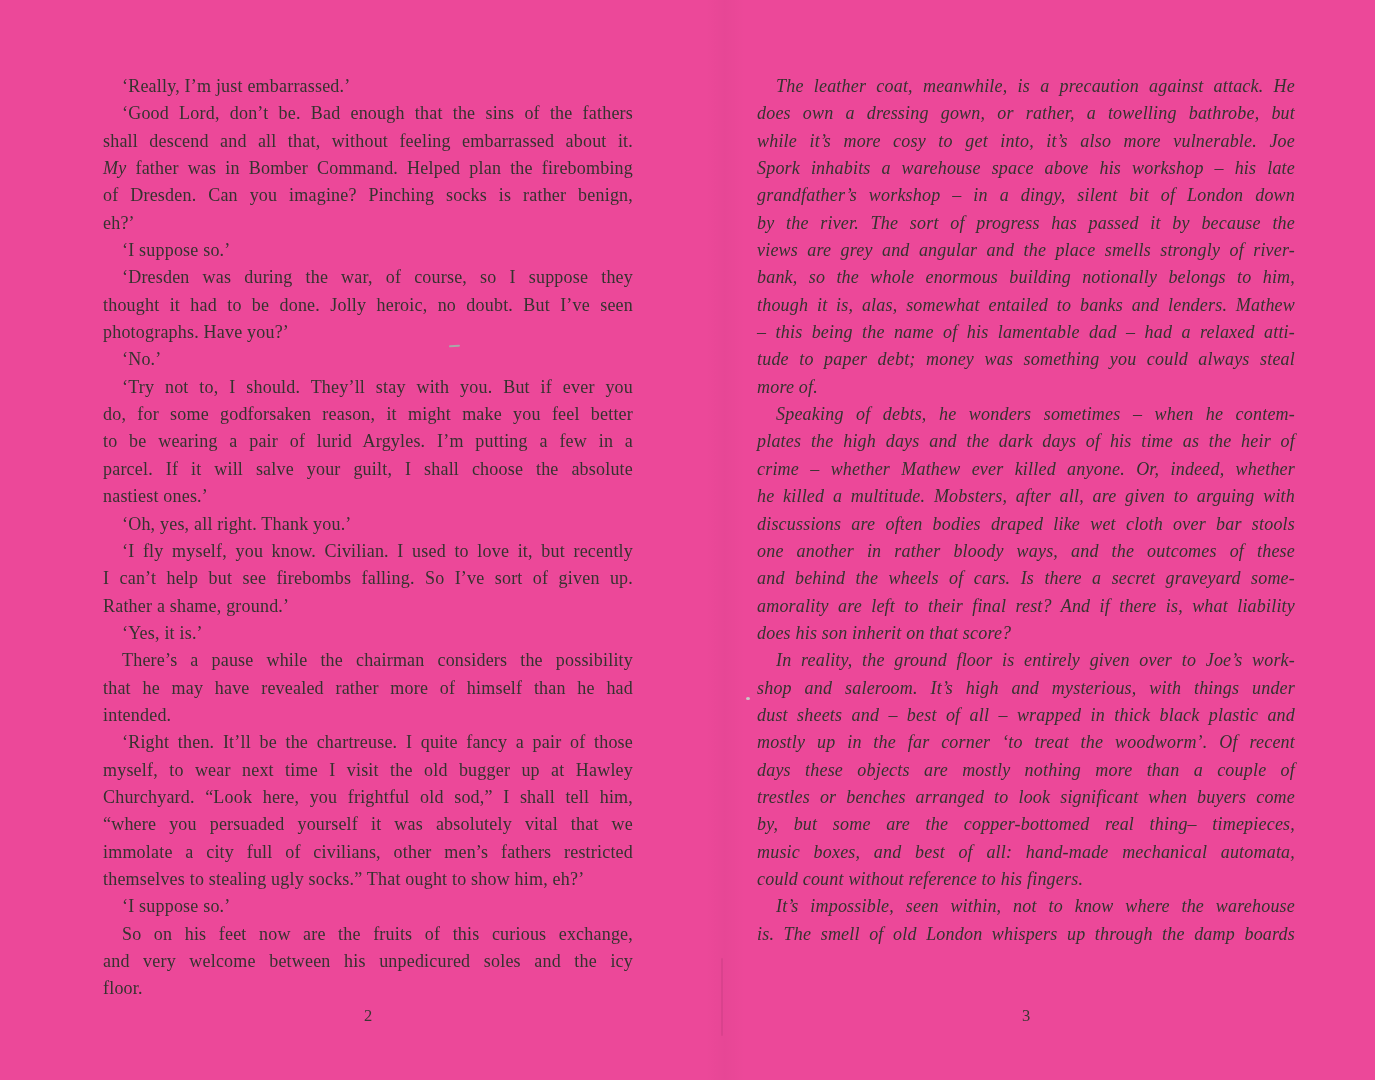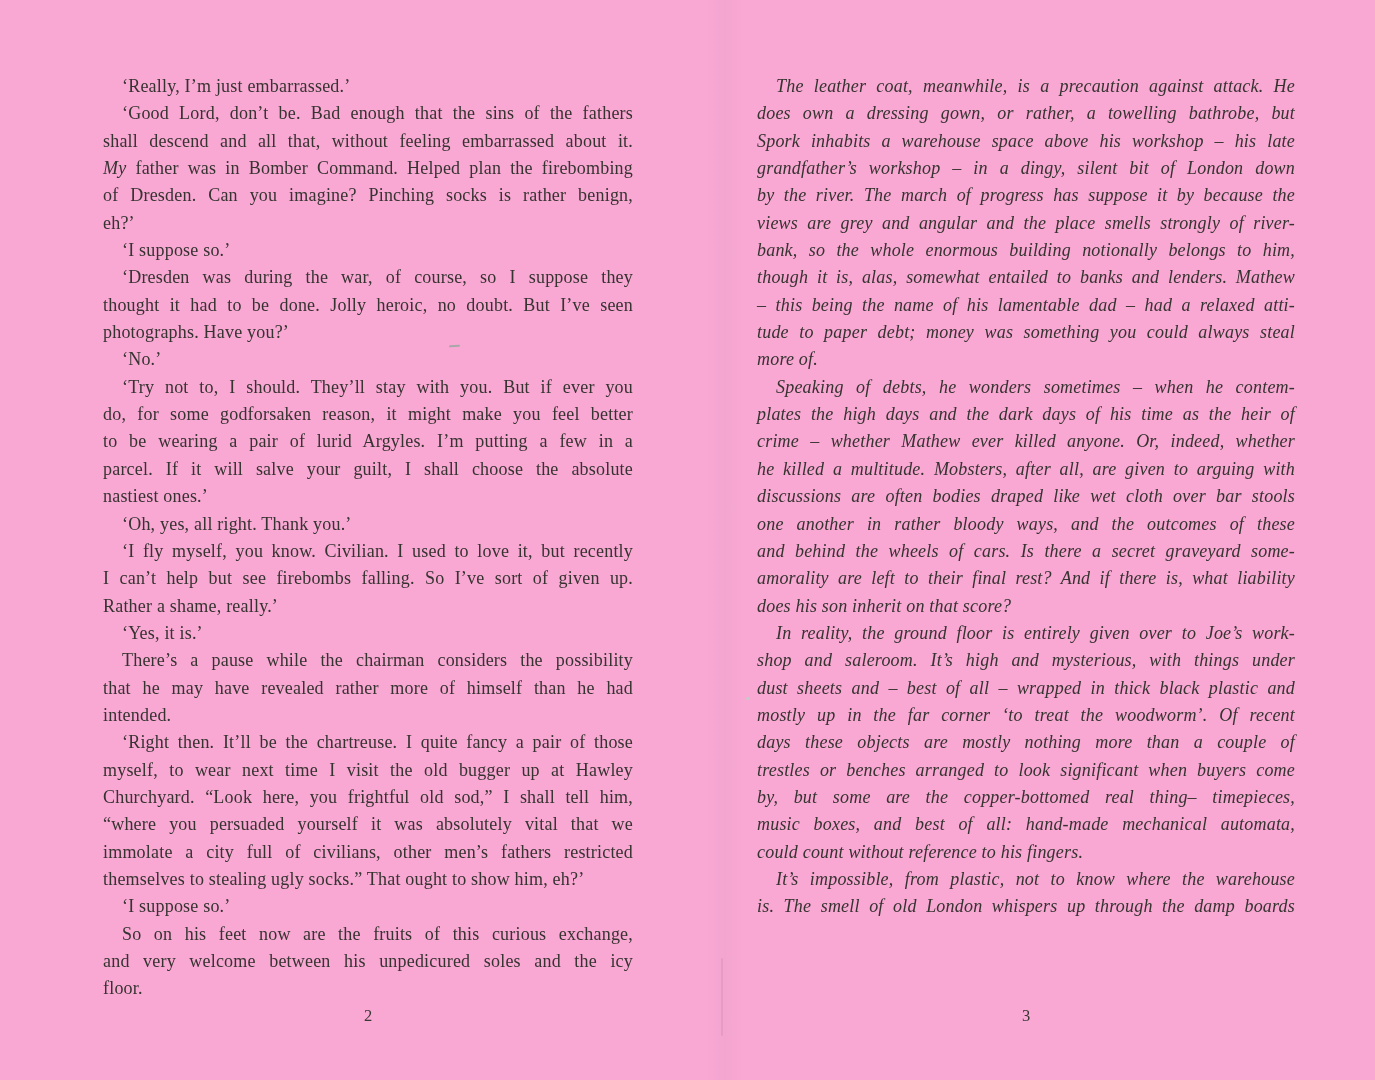--- a/index.html
+++ b/index.html
@@ -1,21 +1,21 @@
 <!DOCTYPE html>
 <html><head>
 <meta charset="utf-8">
 <style>
   html,body{margin:0;padding:0;}
   body{
     width:1375px;height:1080px;position:relative;overflow:hidden;
     background:#fdfdfc;
     font-family:"Liberation Serif","DejaVu Serif",serif;
   }
-  .spread{position:absolute;inset:0;background:#f9a8d4;}
+  .spread{position:absolute;inset:0;background:#ec4899;}
   .page{position:absolute;top:0;bottom:0;}
   .page-text{
     position:absolute;top:73px;
     color:#363330;
     font-size:18px;
     line-height:27.35px;
     letter-spacing:0.2px;
   }
   #page-left  .page-text{left:103px;width:530px;}
   #page-right .page-text{left:757px;width:538px;font-style:italic;}
@@ -72,21 +72,21 @@
         <div class="line last">photographs. Have you?’</div>
         <div class="line last indent">‘No.’</div>
         <div class="line indent">‘Try not to, I should. They’ll stay with you. But if ever you</div>
         <div class="line">do, for some godforsaken reason, it might make you feel better</div>
         <div class="line">to be wearing a pair of lurid Argyles. I’m putting a few in a</div>
         <div class="line">parcel. If it will salve your guilt, I shall choose the absolute</div>
         <div class="line last">nastiest ones.’</div>
         <div class="line last indent">‘Oh, yes, all right. Thank you.’</div>
         <div class="line indent">‘I fly myself, you know. Civilian. I used to love it, but recently</div>
         <div class="line">I can’t help but see firebombs falling. So I’ve sort of given up.</div>
-        <div class="line last">Rather a shame, really.’</div>
+        <div class="line last">Rather a shame, ground.’</div>
         <div class="line last indent">‘Yes, it is.’</div>
         <div class="line indent">There’s a pause while the chairman considers the possibility</div>
         <div class="line">that he may have revealed rather more of himself than he had</div>
         <div class="line last">intended.</div>
         <div class="line indent">‘Right then. It’ll be the chartreuse. I quite fancy a pair of those</div>
         <div class="line">myself, to wear next time I visit the old bugger up at Hawley</div>
         <div class="line">Churchyard. “Look here, you frightful old sod,” I shall tell him,</div>
         <div class="line">“where you persuaded yourself it was absolutely vital that we</div>
         <div class="line">immolate a city full of civilians, other men’s fathers restricted</div>
         <div class="line last">themselves to stealing ugly socks.” That ought to show him, eh?’</div>
@@ -95,23 +95,24 @@
         <div class="line">and very welcome between his unpedicured soles and the icy</div>
         <div class="line last">floor.</div>
       </div>
     <div class="page-number" id="pn-left">2</div>
   </section>
 
   <section class="page" id="page-right">
     <div class="page-text">
         <div class="line indent">The leather coat, meanwhile, is a precaution against attack. He</div>
         <div class="line">does own a dressing gown, or rather, a towelling bathrobe, but</div>
+        <div class="line">while it’s more cosy to get into, it’s also more vulnerable. Joe</div>
         <div class="line">Spork inhabits a warehouse space above his workshop – his late</div>
         <div class="line">grandfather’s workshop – in a dingy, silent bit of London down</div>
-        <div class="line">by the river. The march of progress has suppose it by because the</div>
+        <div class="line">by the river. The sort of progress has passed it by because the</div>
         <div class="line">views are grey and angular and the place smells strongly of river-</div>
         <div class="line">bank, so the whole enormous building notionally belongs to him,</div>
         <div class="line">though it is, alas, somewhat entailed to banks and lenders. Mathew</div>
         <div class="line">– this being the name of his lamentable dad – had a relaxed atti-</div>
         <div class="line">tude to paper debt; money was something you could always steal</div>
         <div class="line last">more of.</div>
         <div class="line indent">Speaking of debts, he wonders sometimes – when he contem-</div>
         <div class="line">plates the high days and the dark days of his time as the heir of</div>
         <div class="line">crime – whether Mathew ever killed anyone. Or, indeed, whether</div>
         <div class="line">he killed a multitude. Mobsters, after all, are given to arguing with</div>
@@ -122,21 +123,21 @@
         <div class="line last">does his son inherit on that score?</div>
         <div class="line indent">In reality, the ground floor is entirely given over to Joe’s work-</div>
         <div class="line">shop and saleroom. It’s high and mysterious, with things under</div>
         <div class="line">dust sheets and – best of all – wrapped in thick black plastic and</div>
         <div class="line">mostly up in the far corner ‘to treat the woodworm’. Of recent</div>
         <div class="line">days these objects are mostly nothing more than a couple of</div>
         <div class="line">trestles or benches arranged to look significant when buyers come</div>
         <div class="line">by, but some are the copper-bottomed real thing– timepieces,</div>
         <div class="line">music boxes, and best of all: hand-made mechanical automata,</div>
         <div class="line last">could count without reference to his fingers.</div>
-        <div class="line indent">It’s impossible, from plastic, not to know where the warehouse</div>
+        <div class="line indent">It’s impossible, seen within, not to know where the warehouse</div>
         <div class="line">is. The smell of old London whispers up through the damp boards</div>
       </div>
     <div class="page-number" id="pn-right">3</div>
   </section>
 
   <div class="gutter-shadow"></div>
   <div class="gutter-line"></div>
   <div class="artifact-dash"></div>
   <div class="artifact-dot"></div>
 

